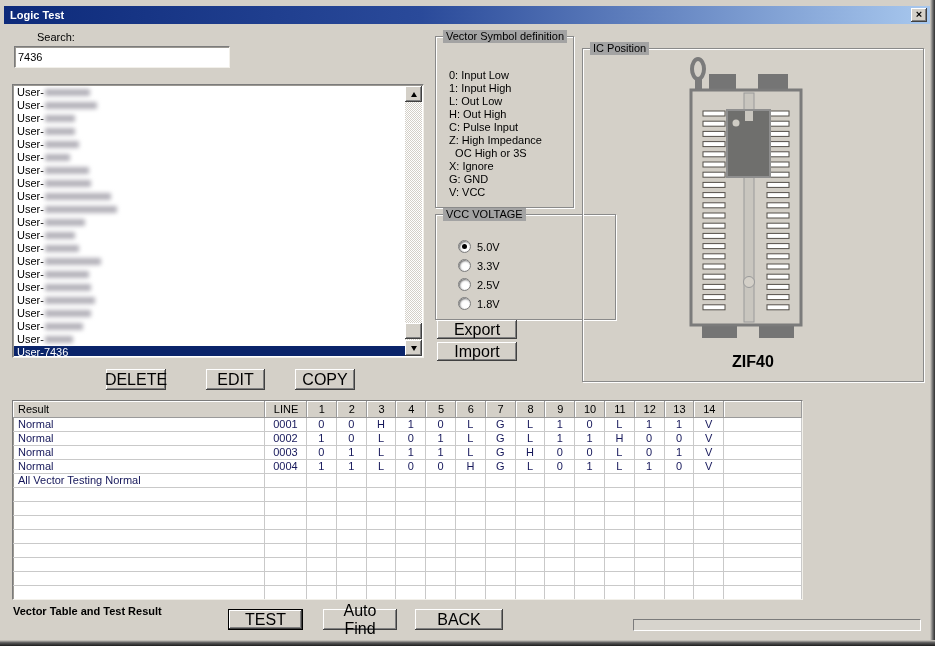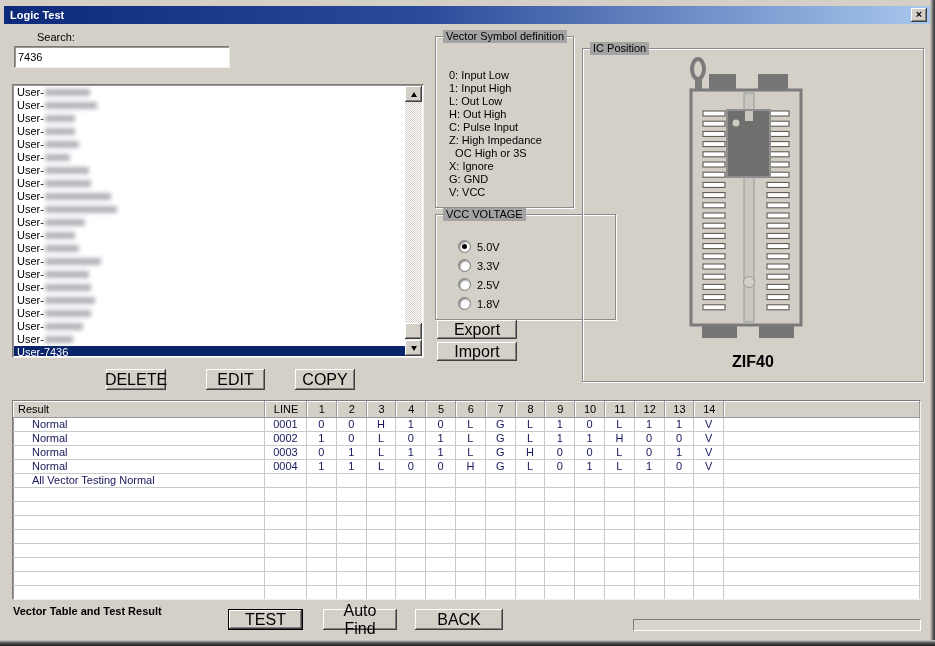--- a/index.html
+++ b/index.html
@@ -64,29 +64,29 @@
   .radio-row{height:18px;display:flex;align-items:flex-end;margin-bottom:1px;}
   .radio{position:relative;width:11px;height:11px;border-radius:50%;background:#fff;border:1px solid #7b7b7b;
     box-shadow:inset 1px 1px 2px rgba(80,80,80,.85);}
   .radio.checked::after{content:"";position:absolute;left:3px;top:3px;width:5px;height:5px;border-radius:50%;background:#000;}
   .radio-label{margin-left:6px;}
 
   
   .zif-label{position:absolute;left:0;right:0;top:304px;text-align:center;font-weight:bold;font-size:16px;}
 
   
-  .result-table{position:absolute;left:12px;top:400px;width:909px;height:200px;background:#fff;box-sizing:border-box;overflow:hidden;}
+  .result-table{position:absolute;left:12px;top:400px;width:791px;height:200px;background:#fff;box-sizing:border-box;overflow:hidden;}
   .thead-row,.trow{display:grid;grid-template-columns:252px 42px repeat(14,29.8px) minmax(0,1fr);}
   .th{height:17px;line-height:17px;text-align:center;background:#d4d0c8;
     box-shadow:inset -1px -1px 0 #9a9a9a,inset 1px 1px 0 #ffffff;overflow:hidden;white-space:nowrap;}
   .th.left{text-align:left;padding-left:5px;}
   .trow{height:14px;}
   .td{line-height:13px;text-align:center;border-right:1px solid #c9c9c9;border-bottom:1px solid #c9c9c9;
     color:#15175a;overflow:hidden;white-space:nowrap;}
-  .td.left{text-align:left;padding-left:19px;}
+  .td.left{text-align:left;padding-left:5px;}
 
   
   .footer-label{position:absolute;left:13px;top:605px;font-weight:bold;}
   .progress{position:absolute;left:633px;top:619px;width:288px;height:12px;background:#d7d4cd;
     border:1px solid;border-color:#7b7b7b #fff #fff #7b7b7b;box-sizing:border-box;}
 </style>
 </head>
 <body>
 
 <div class="window">

